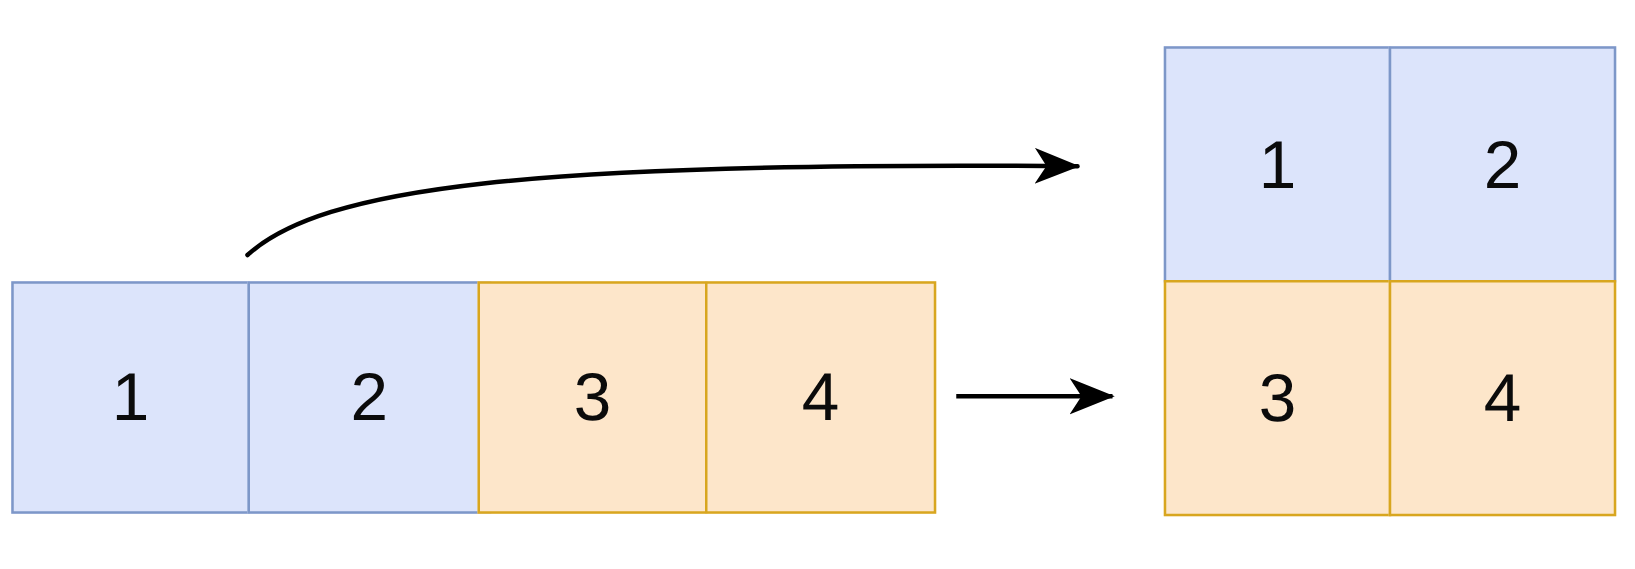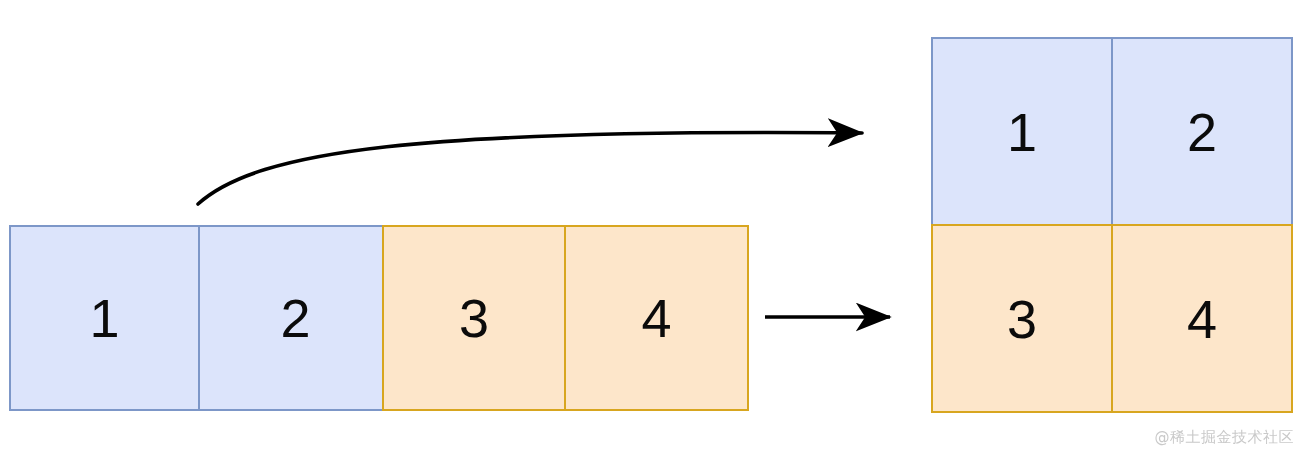--- a/index.html
+++ b/index.html
@@ -115,15 +115,14 @@
       <marker id="ah" markerWidth="12" markerHeight="12" refX="9.5" refY="4" orient="auto" markerUnits="strokeWidth">
         <path d="M0,0 L10,4 L0,8 L2.6,4 Z" fill="#000000"></path>
       </marker>
     </defs>
 
     <path d="M 198,204 C 258,150 420,129 862,133" fill="none" stroke="#000000" stroke-width="3.6" stroke-linecap="round" marker-end="url(#ah)"></path>
 
     <path d="M 765,317 L 890,317" fill="none" stroke="#000000" stroke-width="3.6" stroke-linecap="butt" marker-end="url(#ah)"></path>
   </svg>
 
-  <div id="watermark">@稀土掘金技术社区</div>
 
 </div>
 
 </body></html>

